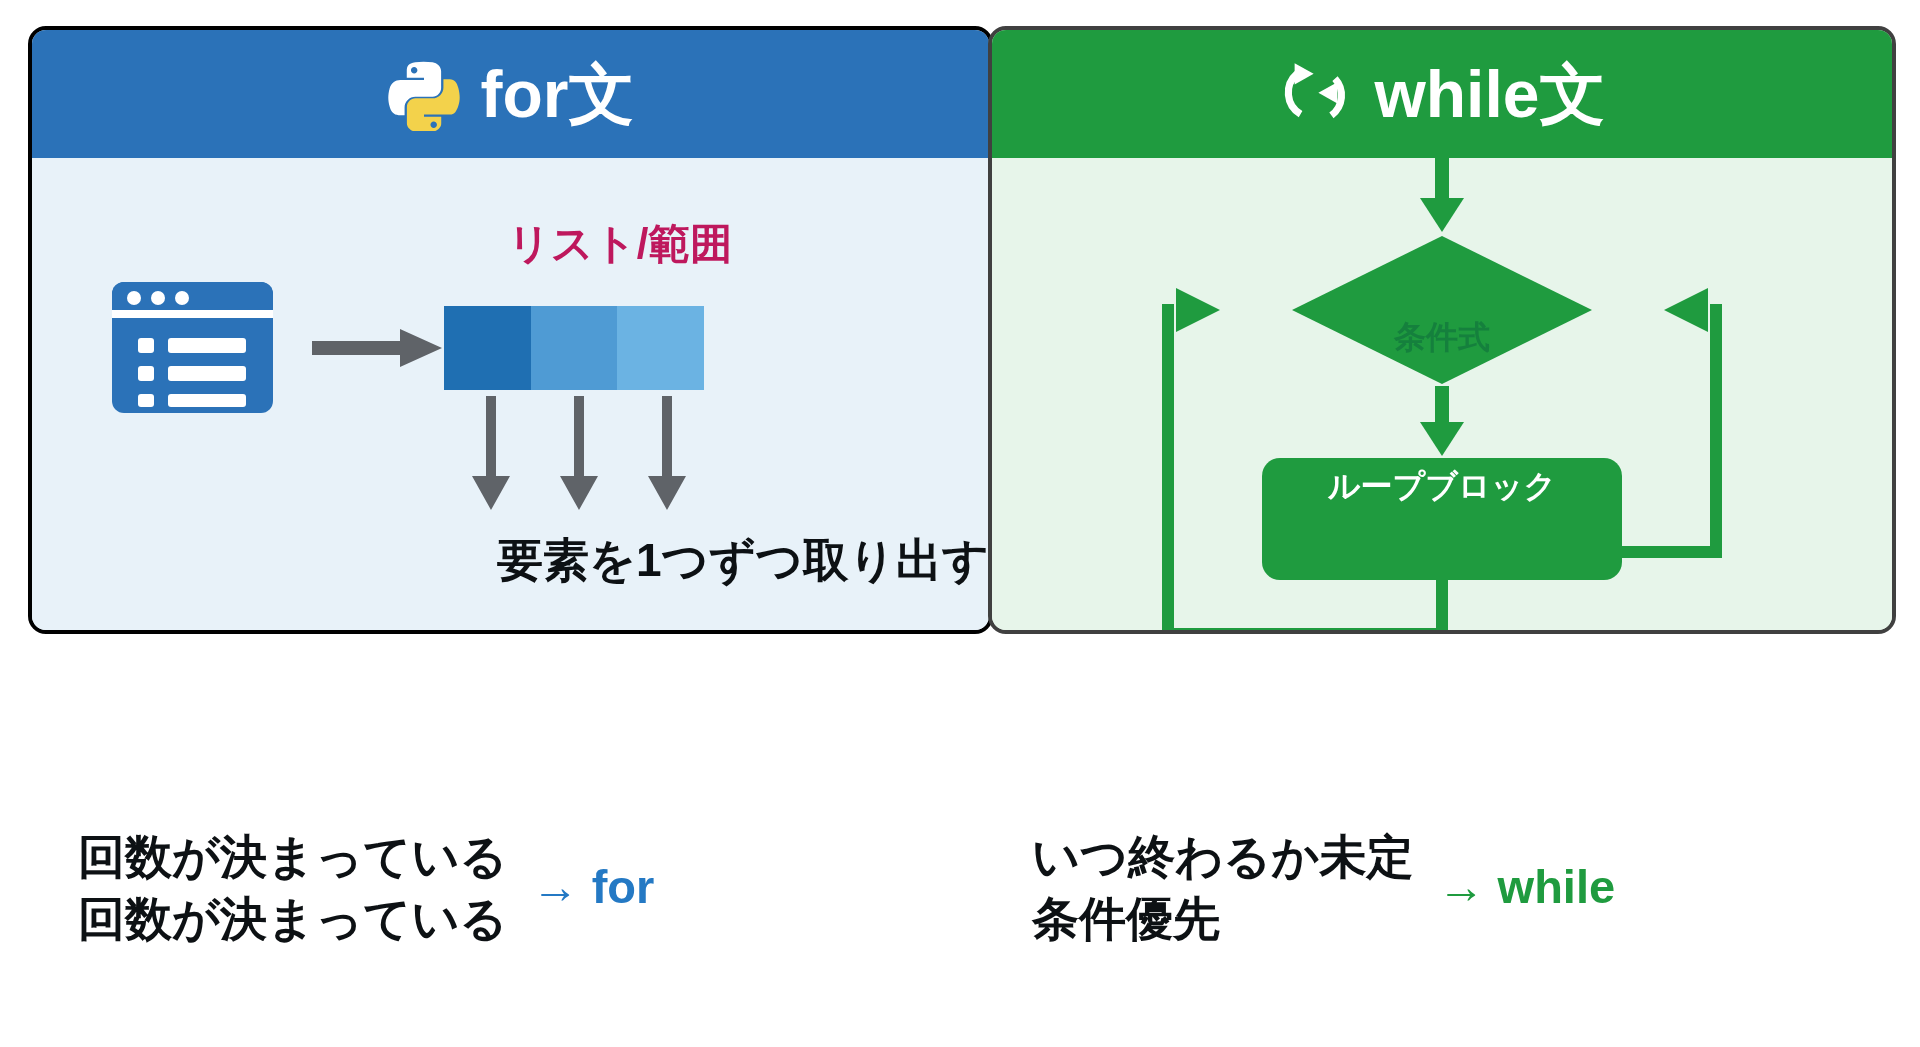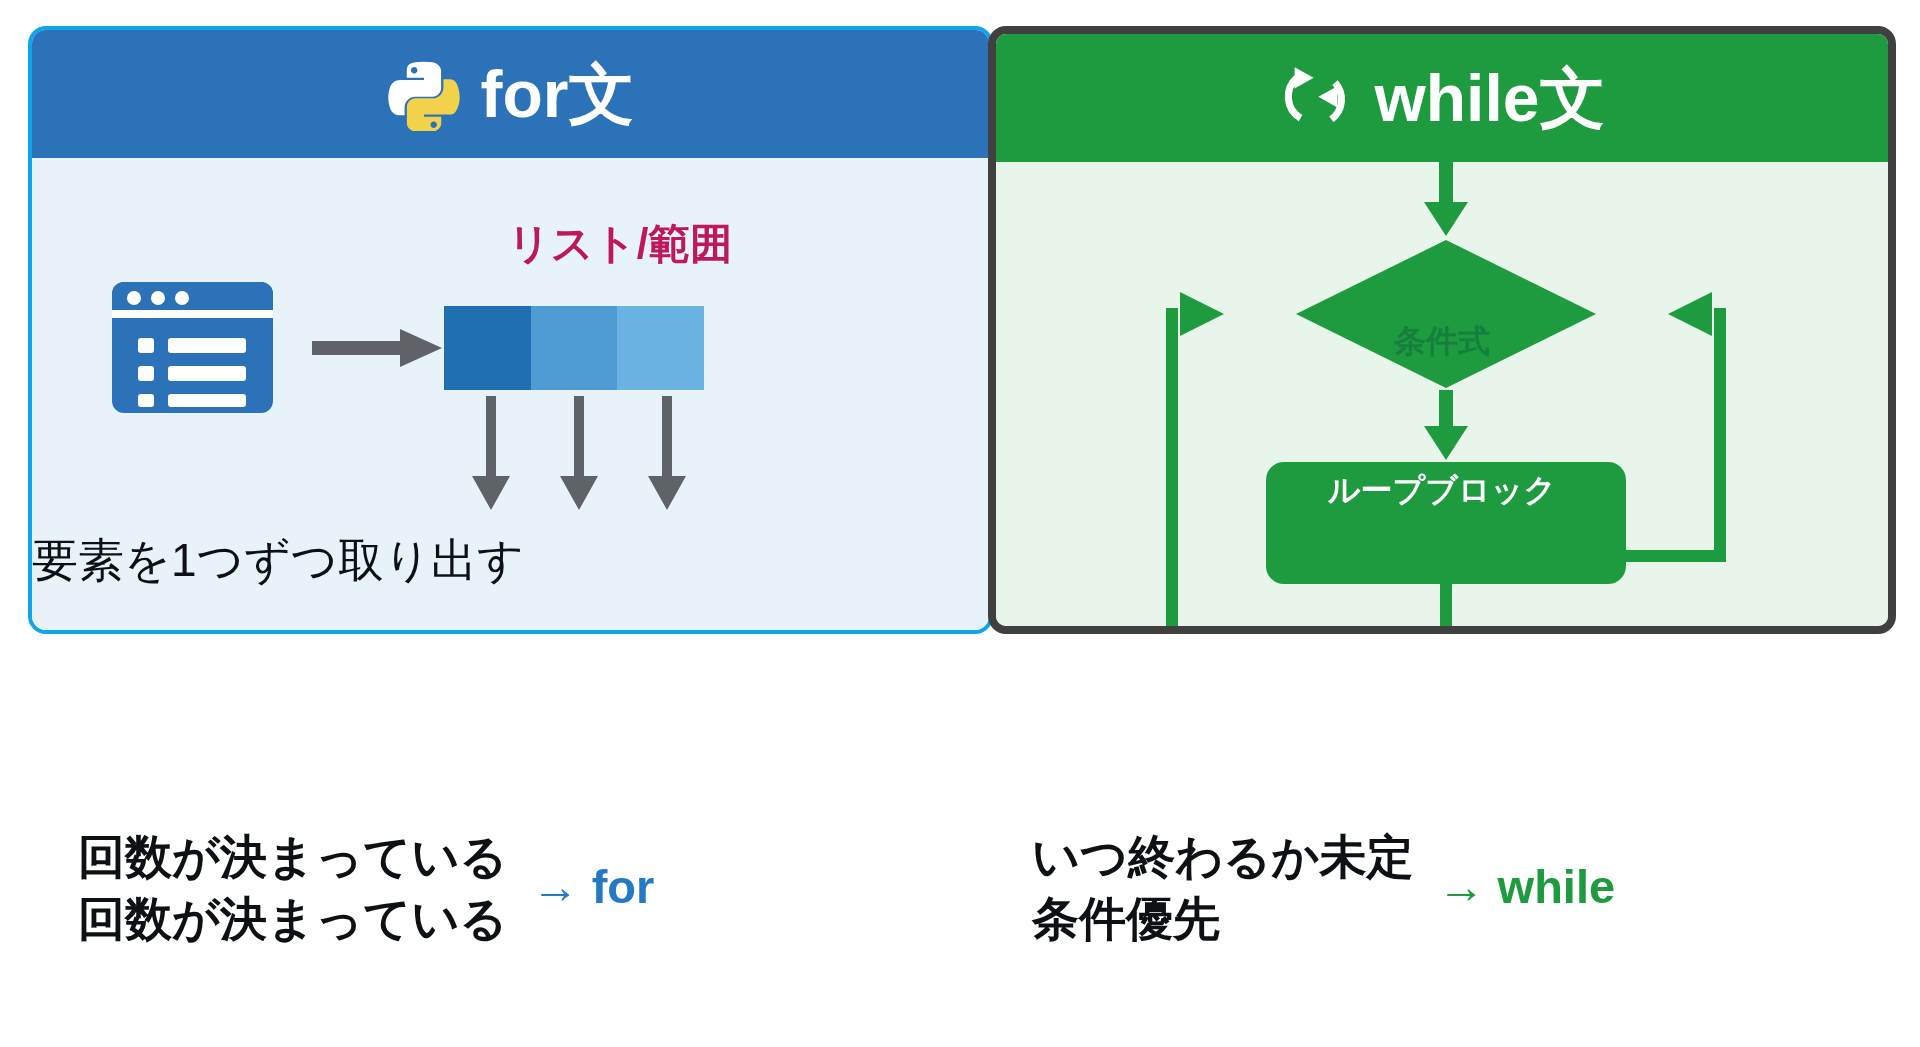--- a/index.html
+++ b/index.html
@@ -47,33 +47,33 @@
     position: relative;
     height: calc(100% - 128px);
   }
 
   
   #card-for {
     left: 28px;
     top: 26px;
     width: 965px;
     height: 608px;
-    border: 4px solid #0ea5e9;
+    border: 4px solid #000000;
     background: #e9f2f9;
   }
   #card-for .card-header { background: #2b72b8; }
   #card-for .card-body   { background: #e8f2f9; }
 
   
   #card-while {
     left: 988px;
     top: 26px;
     width: 908px;
     height: 608px;
-    border: 8px solid #404040;
+    border: 4px solid #404040;
     background: #e7f5ea;
   }
   #card-while .card-header { background: #1f9b3f; }
   #card-while .card-body   { background: #e7f5ea; }
 
   
   .list-label {
     position: absolute;
     left: 438px;
     top: 58px;
@@ -112,23 +112,23 @@
     left: 432px;
     top: 238px;
     width: 230px;
     height: 118px;
   }
   .caption-main {
     position: absolute;
     left: 0;
     top: 372px;
     width: 100%;
-    text-align: left;
+    text-align: right;
     font-size: 46px;
-    font-weight: normal;
+    font-weight: bold;
     color: #0d1114;
     white-space: nowrap;
   }
 
   
   .flow { position: absolute; left: 0; top: 0; width: 100%; height: 100%; }
   .flow-diamond-label {
     position: absolute;
     left: 50%;
     transform: translateX(-50%);

